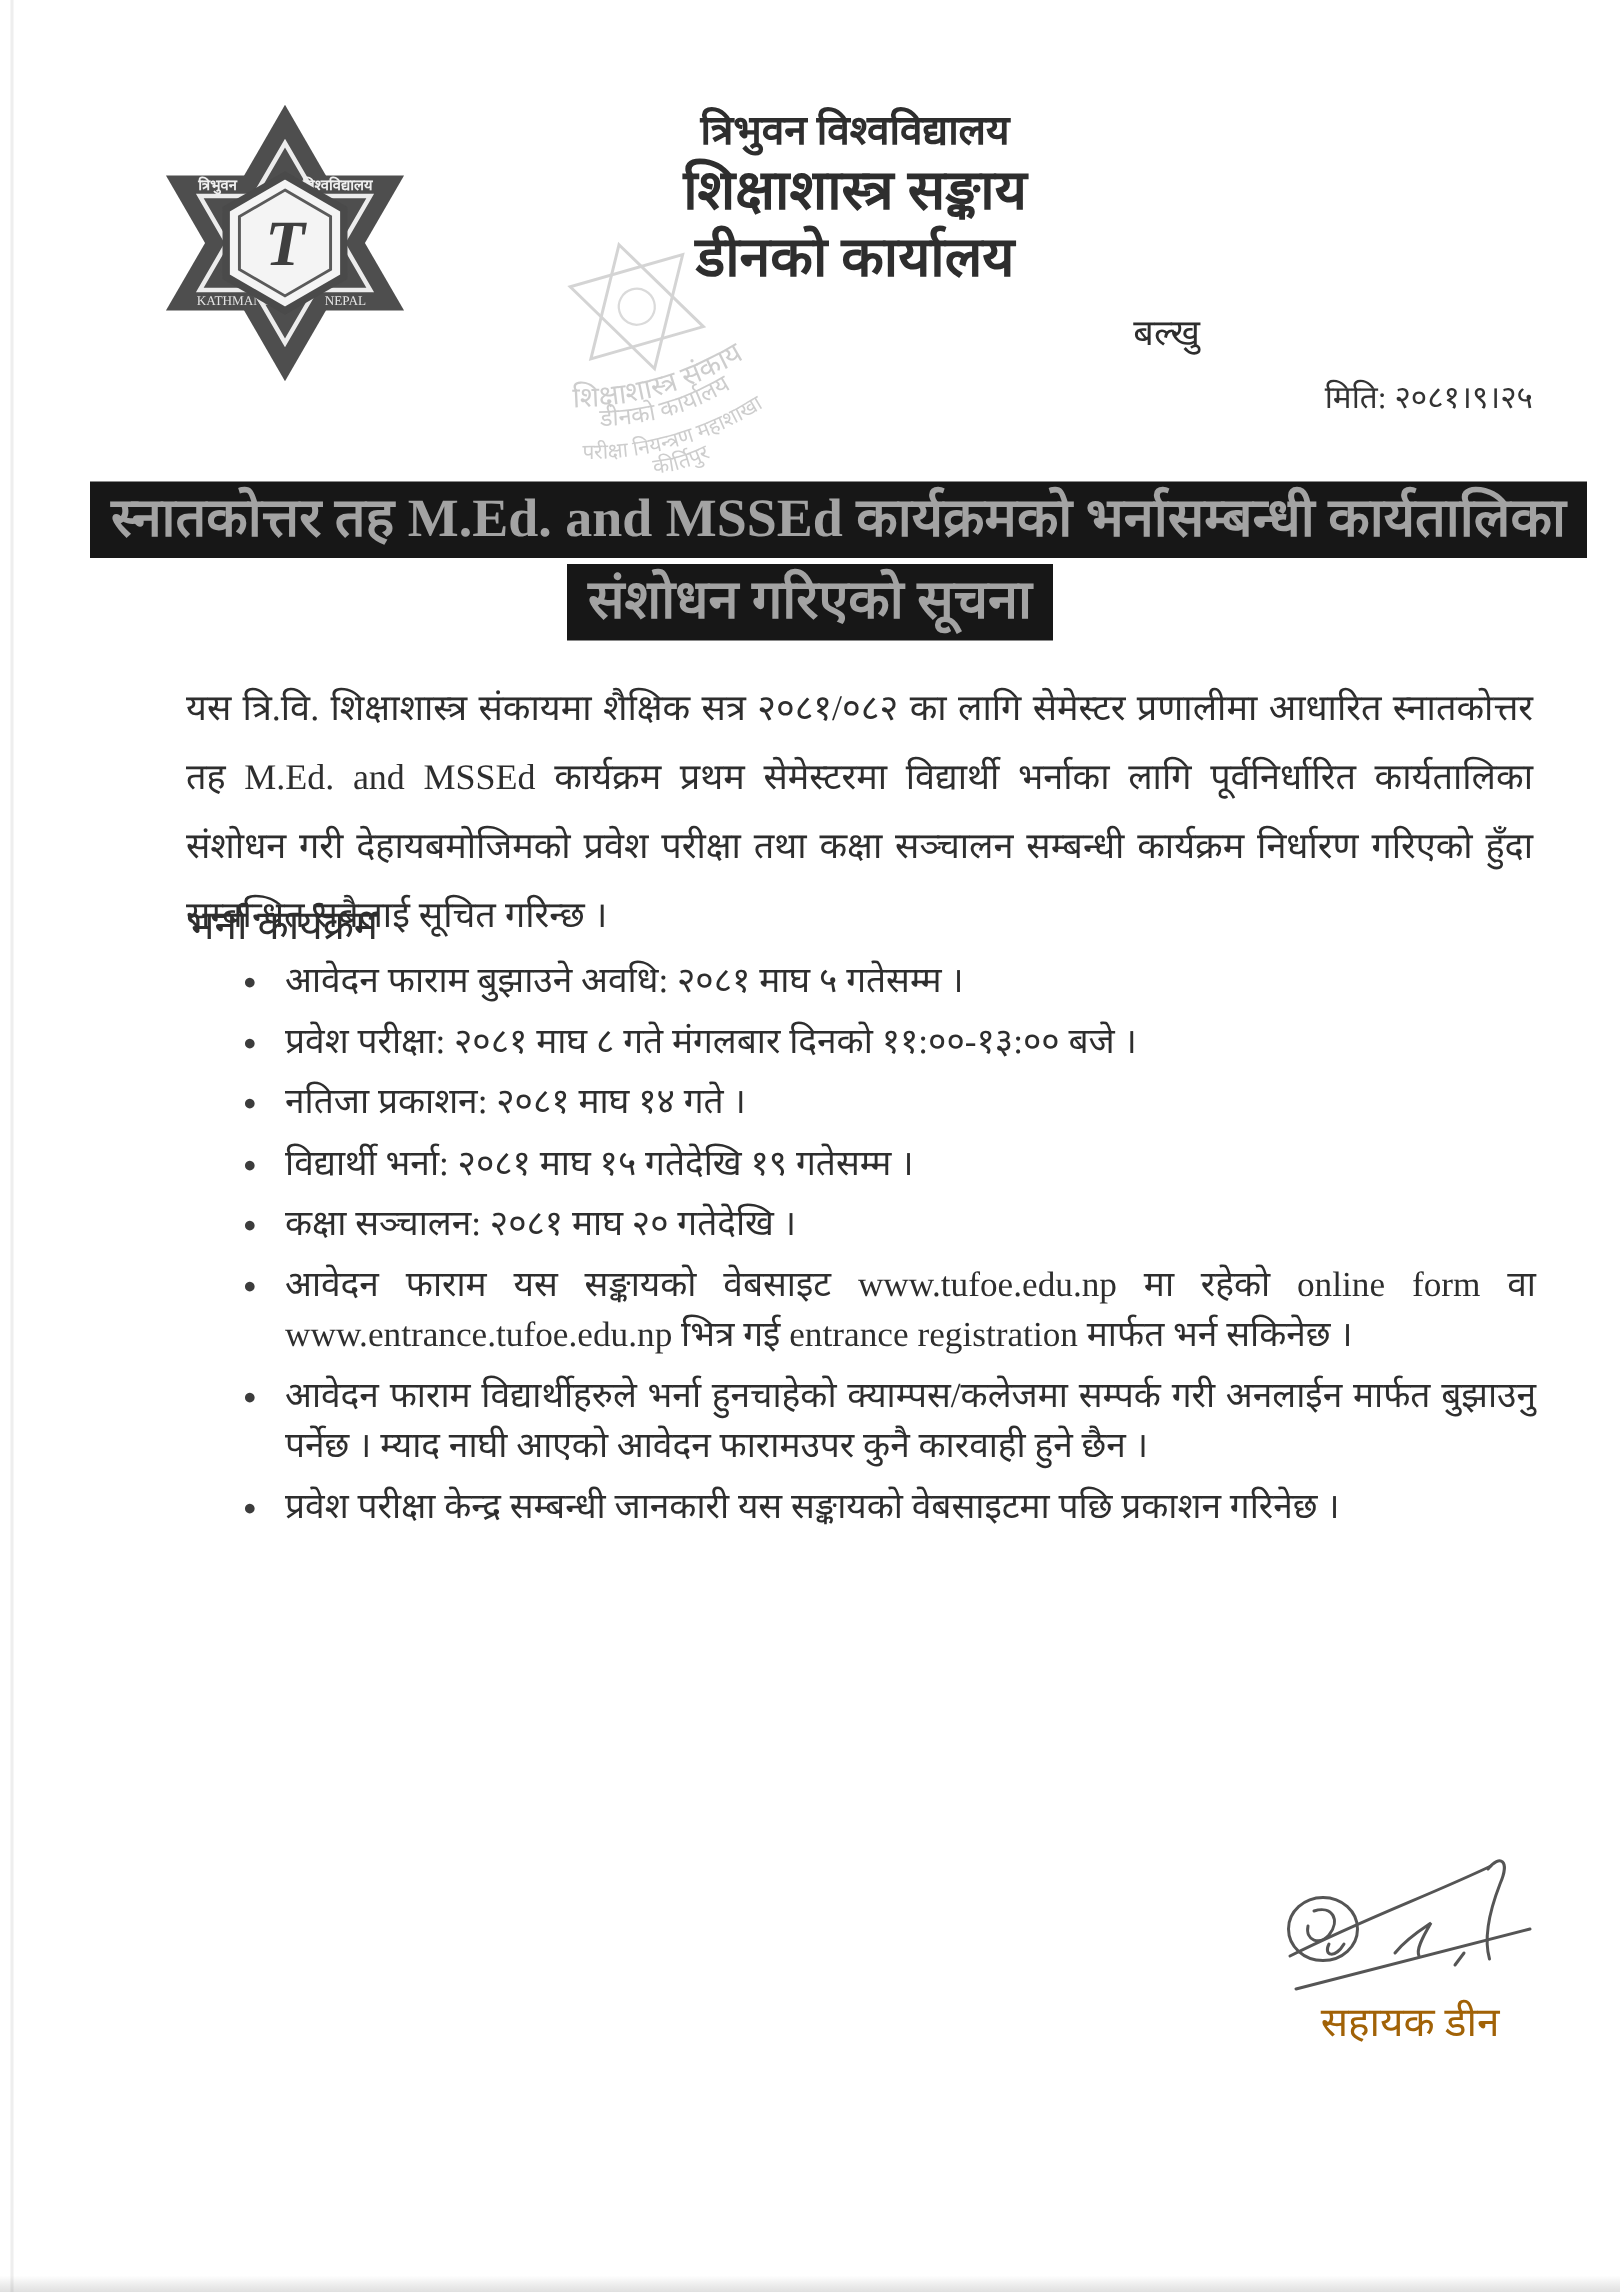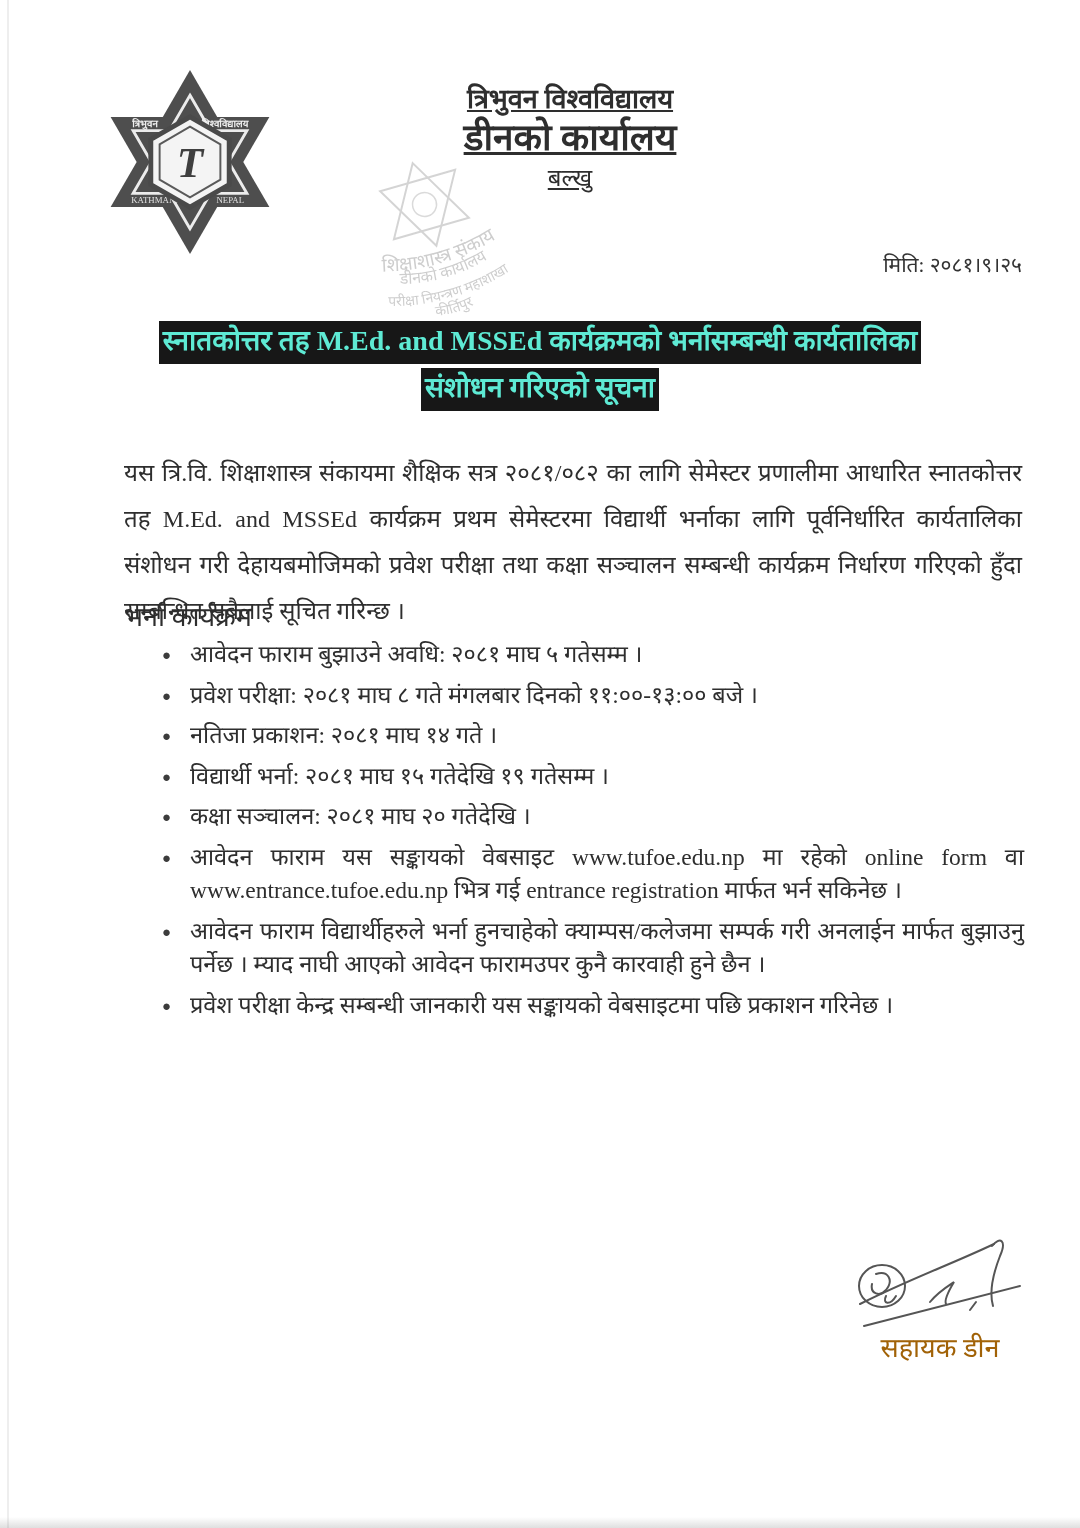--- a/index.html
+++ b/index.html
@@ -12,35 +12,35 @@
     font-family:"Liberation Serif","DejaVu Serif",serif;
     color:#2e2e2e;
   }
   
   .scan-left-line{position:absolute;left:7px;top:0;bottom:0;width:2px;background:rgba(90,90,90,.10);}
   .scan-bottom-edge{position:absolute;left:0;right:0;bottom:0;height:11px;
     background:linear-gradient(to top, rgba(110,110,110,.22), rgba(255,255,255,0));}
 
   
   .logo{position:absolute;left:92px;top:64px;width:196px;height:196px;}
-  .header-text{position:absolute;left:340px;top:84px;width:460px;text-align:center;line-height:1.15;text-decoration:underline;}
+  .header-text{position:absolute;left:340px;top:72px;width:460px;text-align:center;line-height:1.15;}
   .h-university{font-size:27px;font-weight:bold;}
   .h-faculty{font-size:37px;font-weight:bold;margin-top:4px;}
   .h-office{font-size:37px;font-weight:bold;margin-top:2px;}
-  .h-location{font-size:24px;margin-top:5px;}
+  .h-location{font-size:24px;margin-top:16px;text-align:right;}
 
   .stamp{position:absolute;left:328px;top:146px;width:214px;height:190px;
     transform:rotate(-16deg);opacity:.55;}
 
   .date-line{position:absolute;top:250px;right:58px;font-size:21px;color:#333;}
 
   
   .title-wrap{position:absolute;top:321px;left:60px;right:60px;text-align:center;line-height:1;}
-  .title-line{display:inline-block;background:#171717;color:#5eead4;
-    font-size:28px;font-weight:bold;padding:6px 4px 9px;white-space:nowrap;}
+  .title-line{display:inline-block;background:#171717;color:#a3a3a3;
+    font-size:36px;font-weight:bold;padding:6px 14px 9px;white-space:nowrap;}
   .title-line2{margin-top:4px;}
 
   
   .intro{position:absolute;top:426px;left:124px;width:898px;
     font-size:24px;line-height:46px;text-align:justify;}
   .section-heading{position:absolute;top:597px;left:124px;font-size:27px;font-weight:normal;}
   .schedule-list{position:absolute;top:638px;left:124px;width:900px;
     list-style:none;margin:0;padding:0;}
   .schedule-list li{
     position:relative;padding-left:66px;margin-bottom:7px;
@@ -88,20 +88,21 @@
       <path id="arc4" d="M 60,158 Q 107,180 154,158" fill="none"></path>
     </defs>
     <text font-size="19" fill="#a6a6a6"><textPath href="#arc1" startOffset="50%" text-anchor="middle">शिक्षाशास्त्र संकाय</textPath></text>
     <text font-size="16" fill="#a6a6a6"><textPath href="#arc2" startOffset="50%" text-anchor="middle">डीनको कार्यालय</textPath></text>
     <text font-size="14" fill="#a6a6a6"><textPath href="#arc3" startOffset="50%" text-anchor="middle">परीक्षा नियन्त्रण महाशाखा</textPath></text>
     <text font-size="14" fill="#a6a6a6"><textPath href="#arc4" startOffset="50%" text-anchor="middle">कीर्तिपुर</textPath></text>
   </svg>
 
   <div class="header-text">
     <div class="h-university">त्रिभुवन विश्वविद्यालय</div>
+    <div class="h-faculty">शिक्षाशास्त्र सङ्काय</div>
     <div class="h-office">डीनको कार्यालय</div>
     <div class="h-location">बल्खु</div>
   </div>
 
   <div class="date-line">मिति: २०८१।९।२५</div>
 
   <div class="title-wrap">
     <span class="title-line">स्नातकोत्तर तह M.Ed. and MSSEd कार्यक्रमको भर्नासम्बन्धी कार्यतालिका</span><br>
     <span class="title-line title-line2">संशोधन गरिएको सूचना</span>
   </div>

